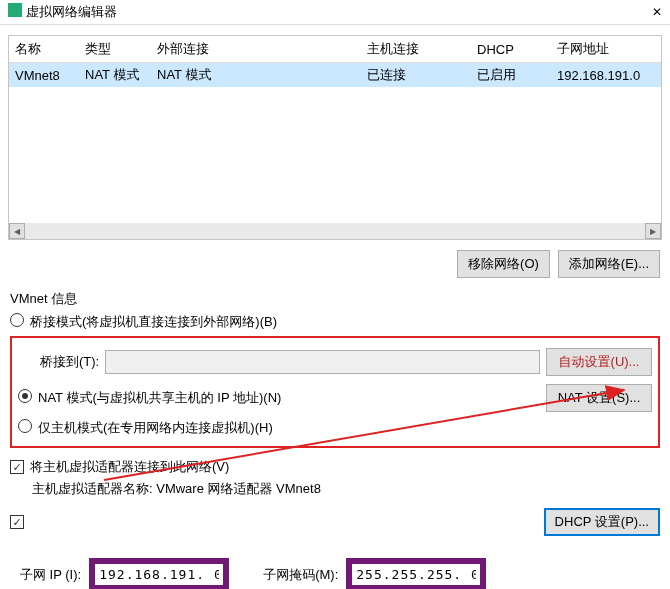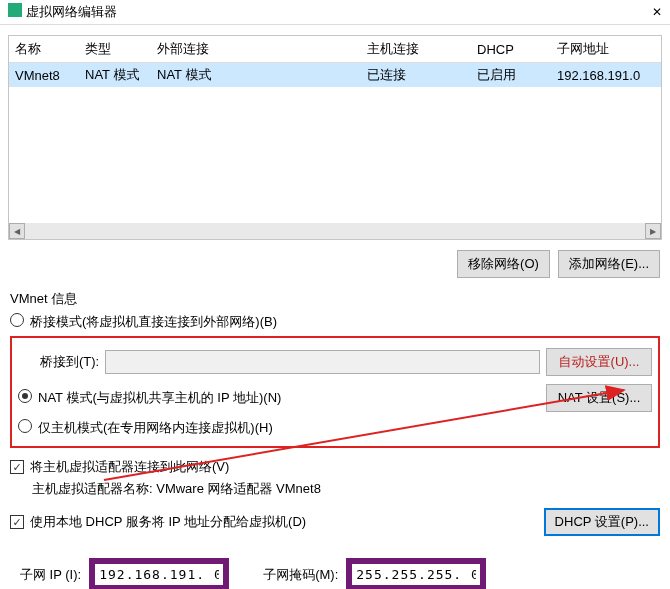--- a/index.html
+++ b/index.html
@@ -127,21 +127,20 @@
 
     <div class="checkrow">
       <span class="checkbox checked"></span>
       <span>将主机虚拟适配器连接到此网络(V)</span>
     </div>
     <div class="indent" style="padding-bottom:6px;">主机虚拟适配器名称: VMware 网络适配器 VMnet8</div>
 
     <div class="row2">
       <div class="checkrow" style="flex:1">
         <span class="checkbox checked"></span>
-        <span>使用本地 DHCP 服务将 IP 地址分配给虚拟机(D)</span>
       </div>
       <button class="btn rightbtn highlight">DHCP 设置(P)...</button>
     </div>
   </div>
 
   <div class="subnetrow">
     <span>子网 IP (I):</span>
     <input class="ipinput" value="192.168.191. 0 " style="">
     <span style="width:18px"></span>
     <span>子网掩码(M):</span>

